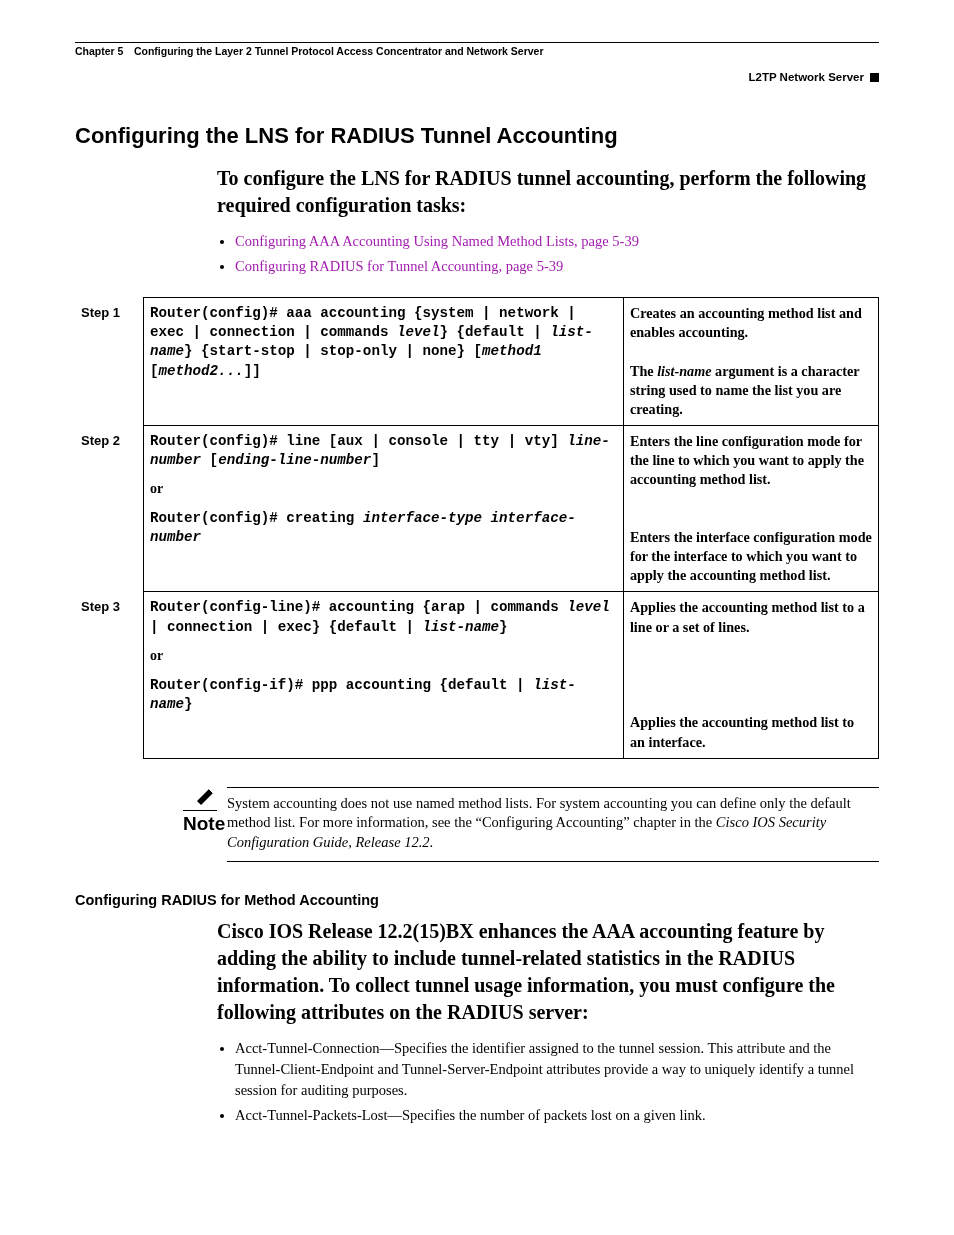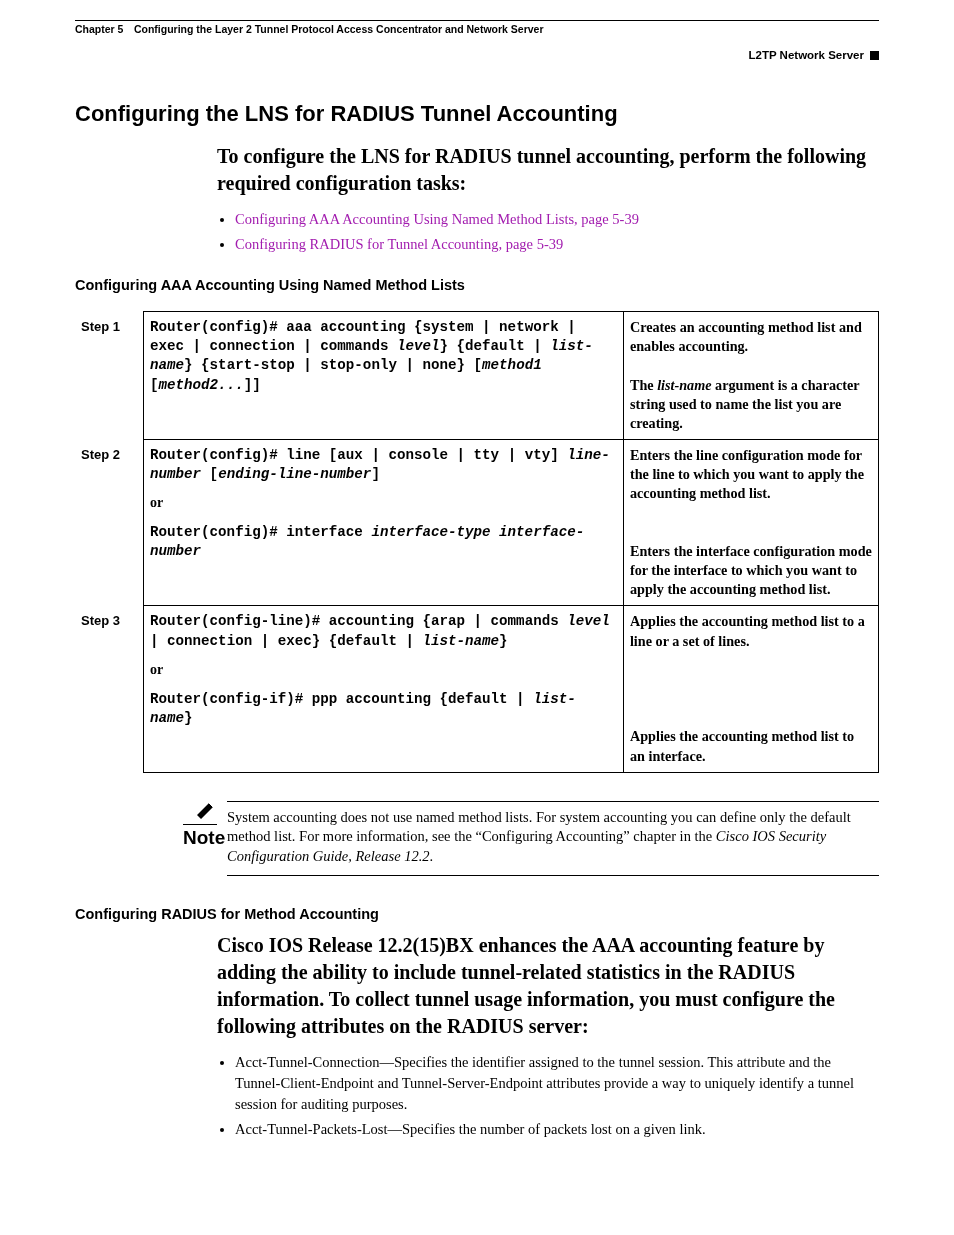--- a/index.html
+++ b/index.html
@@ -4,21 +4,21 @@
 <style>
   body {
     margin: 0;
     padding: 0;
     background: #fff;
     font-family: "Times New Roman", Times, serif;
     color: #000;
     width: 954px;
   }
   .page {
-    padding: 20px 75px 30px 75px;
+    padding: 42px 75px 30px 75px;
     box-sizing: border-box;
   }
   .top-rule {
     border-top: 1px solid #000;
     margin-bottom: 2px;
   }
   .chapter-line {
     font-family: Arial, Helvetica, sans-serif;
     font-size: 10.5px;
     font-weight: bold;
@@ -159,32 +159,31 @@
   <h1 class="main-heading">Configuring the LNS for RADIUS Tunnel Accounting</h1>
 
   <div class="body-indent">
     <p class="body-text">To configure the LNS for RADIUS tunnel accounting, perform the following required configuration tasks:</p>
     <ul class="bullets">
       <li><a class="xref">Configuring AAA Accounting Using Named Method Lists, page 5-39</a></li>
       <li><a class="xref">Configuring RADIUS for Tunnel Accounting, page 5-39</a></li>
     </ul>
   </div>
 
-  <h2 class="sub-heading">Configuring AAA Accounting Using Named Method Lists</h2>
 
   <table class="cmd">
     <tbody>
     <tr>
       <td class="step-col">Step 1</td>
       <td class="bordered code">Router(config)# <b>aaa accounting</b> {<b>system</b> | <b>network</b> | <b>exec</b> | <b>connection</b> | <b>commands</b> <i>level</i>} {<b>default</b> | <i>list-name</i>} {<b>start-stop</b> | <b>stop-only</b> | <b>none</b>} [<i>method1</i> [<i>method2...</i>]]</td>
       <td class="bordered purpose">Creates an accounting method list and enables accounting.<br><br>The <i>list-name</i> argument is a character string used to name the list you are creating.</td>
     </tr>
     <tr>
       <td class="step-col">Step 2</td>
-      <td class="bordered code">Router(config)# <b>line</b> [<b>aux</b> | <b>console</b> | <b>tty</b> | <b>vty</b>] <i>line-number</i> [<i>ending-line-number</i>]<div class="or">or</div>Router(config)# <b>interface</b> <i>interface-type interface-number</i></td>
+      <td class="bordered code">Router(config)# <b>line</b> [<b>aux</b> | <b>console</b> | <b>tty</b> | <b>vty</b>] <i>line-number</i> [<i>ending-line-number</i>]<div class="or">or</div>Router(config)# <b>creating</b> <i>interface-type interface-number</i></td>
       <td class="bordered purpose">Enters the line configuration mode for the line to which you want to apply the accounting method list.<br><br><br>Enters the interface configuration mode for the interface to which you want to apply the accounting method list.</td>
     </tr>
     <tr class="last">
       <td class="step-col">Step 3</td>
       <td class="bordered code">Router(config-line)# <b>accounting</b> {<b>arap</b> | <b>commands</b> <i>level</i> | <b>connection</b> | <b>exec</b>} {<b>default</b> | <i>list-name</i>}<div class="or">or</div>Router(config-if)# <b>ppp accounting</b> {<b>default</b> | <i>list-name</i>}</td>
       <td class="bordered purpose">Applies the accounting method list to a line or a set of lines.<br><br><br><br><br>Applies the accounting method list to an interface.</td>
     </tr>
   </tbody>
     </table>
 

